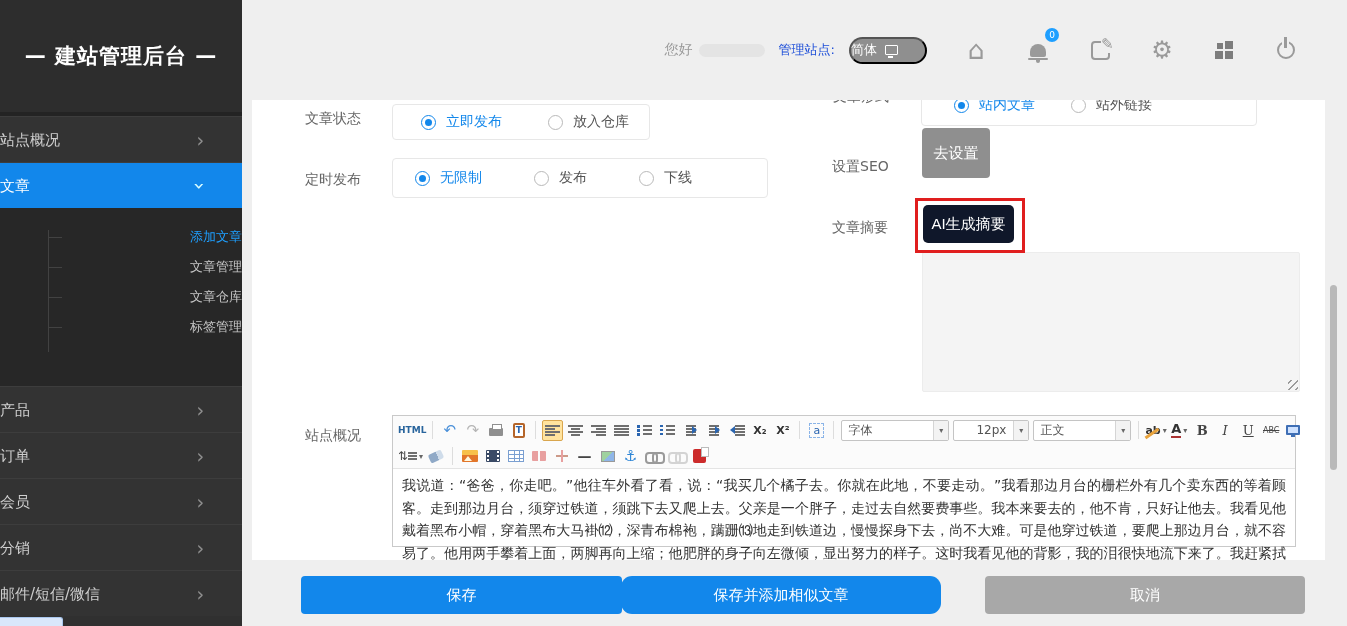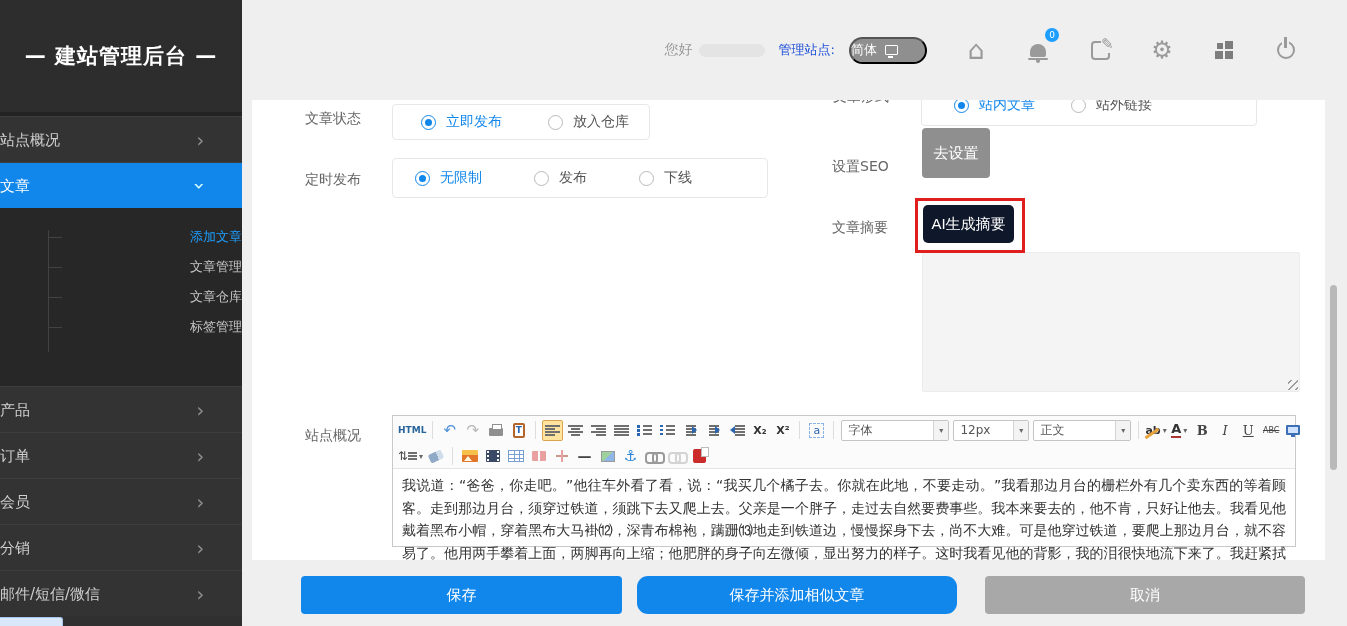--- a/index.html
+++ b/index.html
@@ -106,21 +106,21 @@
       linear-gradient(#2a65b0,#2a65b0),linear-gradient(#2a65b0,#2a65b0),linear-gradient(#2a65b0,#2a65b0);
     background-size:9px 2px,9px 2px,9px 2px,3px 2px,3px 2px,3px 2px; background-position:6px 0,6px 4px,6px 8px,0 0,0 4px,0 8px; }
   .tri-r::after, .tri-l::after { content:""; position:absolute; top:6px; width:0; height:0; border:4px solid transparent; }
   .tri-r::after { right:0; border-left:5px solid #2a65b0; }
   .tri-l::after { left:0; border-right:5px solid #2a65b0; }
   .t-sub, .t-sup { font-size:11px; font-weight:bold; color:#333; }
   .t-sel-a { width:15px; height:15px; border:1px dashed #8ab4e8; color:#2a65b0; font-size:11px; display:flex; align-items:center; justify-content:center; }
   .combo { display:flex; align-items:stretch; height:21px; border:1px solid #c4c4c4; background:#fff; border-radius:2px; margin:0 2px; flex:none; cursor:pointer; }
   .combo .cv { padding:0 6px; font-size:12px; color:#555; display:flex; align-items:center; }
   .combo .ca { width:15px; border-left:1px solid #d5d5d5; display:flex; align-items:center; justify-content:center; font-size:8px; color:#666; background:#f3f3f3; }
-  .w-font { width:108px; } .w-size { width:76px; } .w-para { width:98px; }
+  .w-font { width:108px; } .w-size { width:76px;padding-left:16px; } .w-para { width:98px; }
   .w-font .cv, .w-size .cv, .w-para .cv { flex:1; }
   .t-ab { font-size:11px; font-weight:bold; color:#333; position:relative; }
   .t-ab::after { content:""; position:absolute; left:-1px; bottom:2px; width:16px; height:3px; background:#e8a33d; transform:rotate(-35deg); }
   .t-A { font-size:13px; font-weight:bold; color:#333; border-bottom:2px solid #a33; line-height:14px; }
   .t-b { font-weight:bold; font-size:13px; font-family:"DejaVu Serif","Liberation Serif",serif; }
   .t-i { font-style:italic; font-size:13px; font-family:"DejaVu Serif","Liberation Serif",serif; }
   .t-u { text-decoration:underline; font-size:13px; font-family:"DejaVu Serif","Liberation Serif",serif; }
   .t-abc { font-size:8px; text-decoration:line-through; letter-spacing:0; }
   .caret { font-size:8px; color:#666; margin-left:2px; }
   .fullscr { margin-left:auto; }
@@ -156,21 +156,21 @@
   .pdf-ic { width:13px; height:14px; background:#cc2b2b; border-radius:2px; position:relative; color:#fff; font-size:8px; font-weight:bold; display:flex; align-items:center; justify-content:center; }
   .pdf-ic::after { content:""; position:absolute; right:-3px; top:-2px; width:6px; height:8px; background:#fff; border:1px solid #bbb; }
   .edit-body { padding:5px 9px; font-size:14px; line-height:22.6px; color:#333; text-align:justify; overflow:hidden; height:100px; }
 
   
   .footer { position:absolute; left:242px; top:560px; width:1105px; height:66px; background:#efefef; z-index:4; }
   .fbtn { position:absolute; top:16px; height:38px; border:none; border-radius:4px; color:#fff; font-size:15px; cursor:pointer; }
   .fbtn.blue { background:#1287eb; }
   .fbtn.grey { background:#a8a8a8; }
   .b-save { left:59px; width:321px; }
-  .b-saveadd { left:395px; width:320px;border-radius:11px; }
+  .b-saveadd { left:379px; width:320px;border-radius:11px; }
   .b-cancel { left:743px; width:320px; }
 
   
   .pg-scroll { position:absolute; left:1330px; top:285px; width:7px; height:185px; background:#b9b9b9; border-radius:3.5px; z-index:6; }
 </style>
 </head>
 <body>
 
 <div id="app">
 

